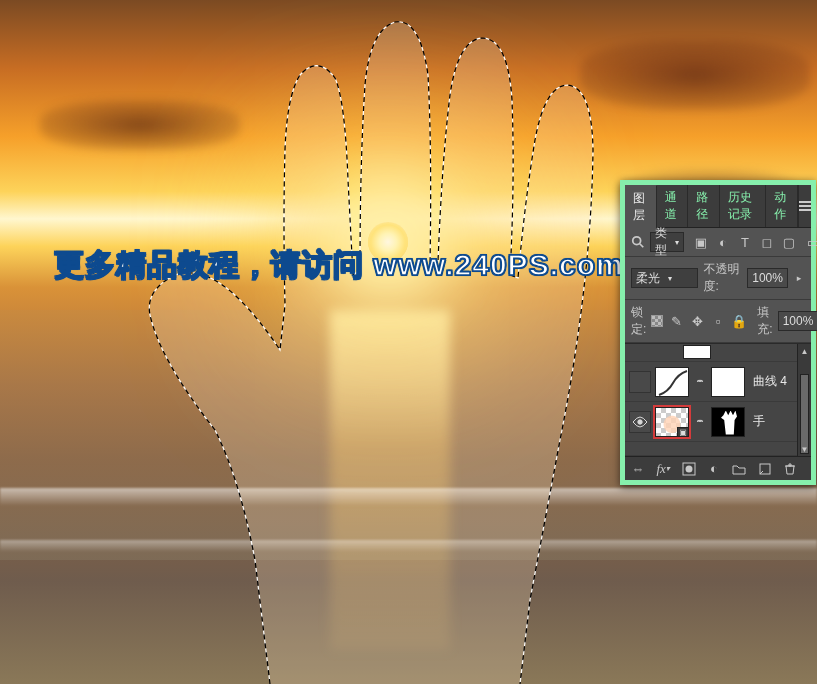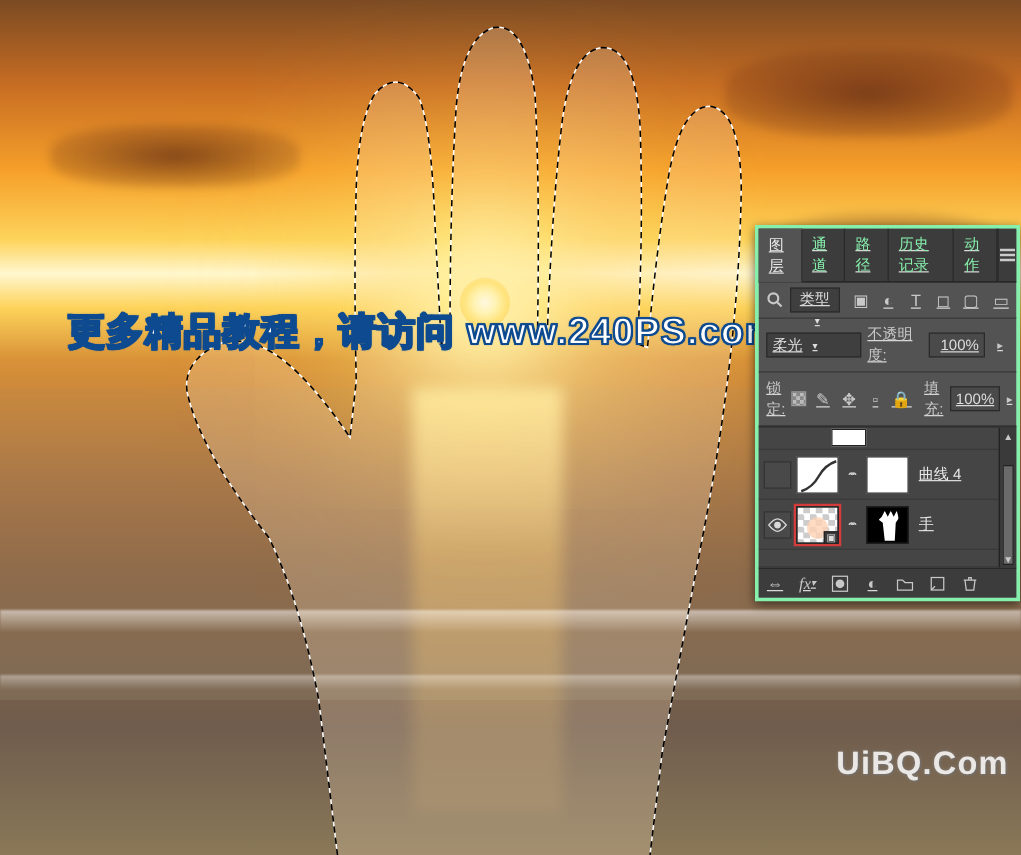--- a/index.html
+++ b/index.html
@@ -133,27 +133,26 @@
     text-shadow: 0 0 3px #888, 1px 1px 0 #666;
     opacity: 0.85;
     letter-spacing: 1px;
     pointer-events:none;
   }
 
   
   .panel {
     position: absolute;
     right: 1px; top: 180px;
-    width: 212px;
+    width: 196px;
     background: #535353;
-    border: 3px solid #86efac;
+    border: 5px solid #86efac;
     box-shadow: 0 2px 8px rgba(0,0,0,0.6);
     font-size: 12px;
     color: #d8d8d8;
-    text-decoration: underline;
   }
   .tabbar {
     display: flex;
     align-items: stretch;
     background: #3c3c3c;
     border-bottom: 1px solid #222;
   }
   .tab {
     padding: 4px 8px;
     color: #86efac;
@@ -187,21 +186,21 @@
     background: #3f3f3f;
     border: 1px solid #2a2a2a;
     color: #ddd;
     height: 20px;
     padding: 0 4px;
     display: flex; align-items: center;
     cursor: pointer;
     gap: 4px;
   }
   .select .caret { margin-left: 4px; font-size: 8px; }
-  .select.small { width: 62px; justify-content: space-between; flex-direction: column; }
+  .select.small { width: 62px; justify-content: space-between; }
   .select.pct  { width: 50px; justify-content: flex-end; background:#4a4a4a;}
   .lbl { color: #c8c8c8; }
   .filter-icons { display:flex; gap:6px; margin-left:4px;}
   .fi {
     width: 16px; height: 16px;
     display: flex; align-items:center; justify-content:center;
     color: #c8c8c8;
     font-size: 13px;
     cursor:pointer;
   }
@@ -414,21 +413,20 @@
              Q 545 85 568 85
              Q 592 88 593 150
              Q 592 230 580 320
              Q 572 380 560 440
              Q 545 520 530 600
              L 520 684"></path>
   </svg>
 
   <div class="wm-main">更多精品教程，请访问 www.240PS.com</div>
 
-  <div class="wm-br2">UiBQ.Com</div>
 </div>
 
 <div class="panel">
 
   <div class="tabbar">
     <div class="tab active">图层</div>
     <div class="tab">通道</div>
     <div class="tab">路径</div>
     <div class="tab">历史记录</div>
     <div class="tab">动作</div>

